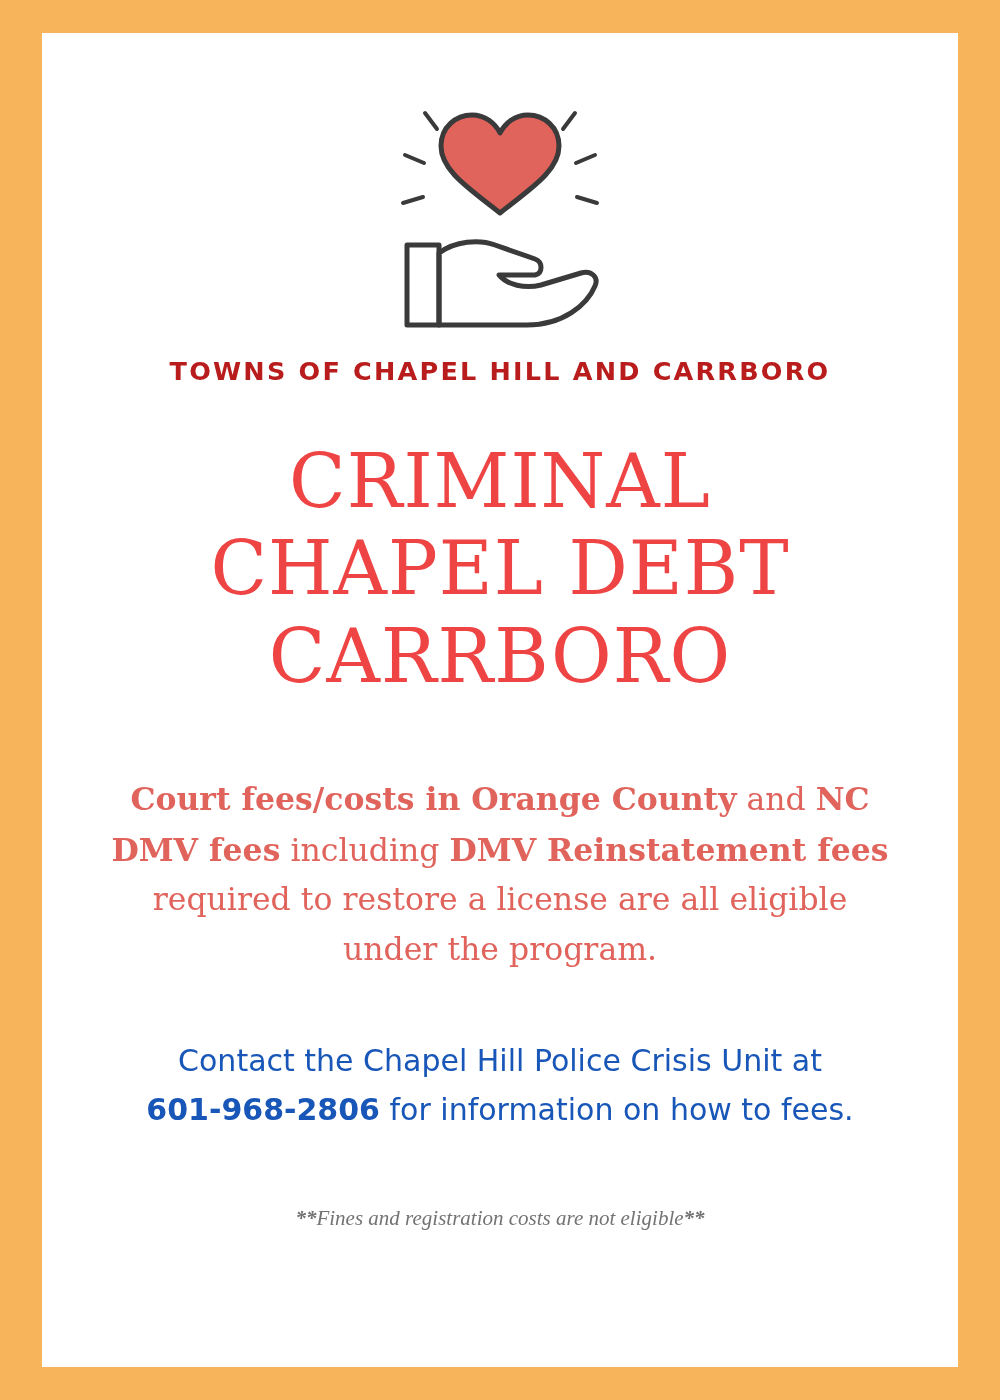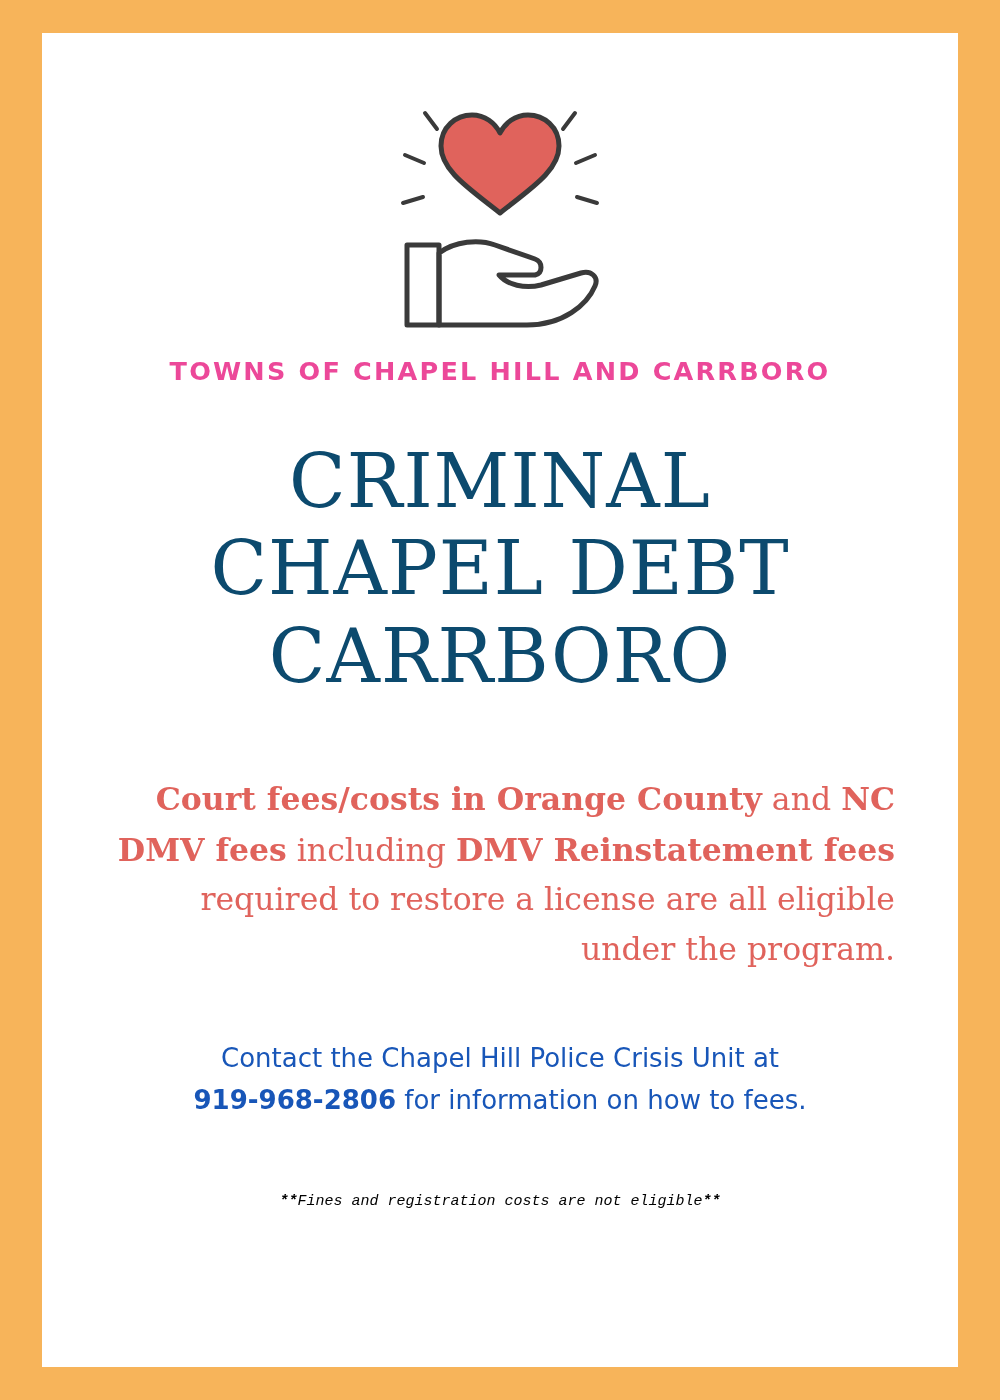--- a/index.html
+++ b/index.html
@@ -28,69 +28,69 @@
   .icon-wrap {
     margin-top: 55px;
     width: 260px;
     height: 250px;
     display: flex;
     align-items: center;
     justify-content: center;
   }
   .org-line {
     margin-top: 18px;
-    color: #ec4899;
+    color: #b91c1c;
     font-family: "DejaVu Sans", sans-serif;
     font-weight: bold;
     font-size: 25.5px;
     letter-spacing: 2.2px;
     text-align: center;
   }
   .title {
     margin-top: 52px;
-    color: #0c4a6e;
+    color: #ef4444;
     font-family: "DejaVu Serif", serif;
     font-weight: normal;
     font-size: 74px;
     line-height: 1.18;
     text-align: center;
     letter-spacing: 1px;
     width: 780px;
   }
   .body-text {
     margin-top: 74px;
     width: 790px;
     color: #E0635C;
     font-family: "DejaVu Serif", serif;
     font-size: 31.5px;
     line-height: 1.58;
-    text-align: right;
+    text-align: center;
   }
   .body-text b {
     font-weight: bold;
   }
   .contact {
     margin-top: 62px;
     width: 790px;
     color: #1856B8;
     font-family: "DejaVu Sans", sans-serif;
-    font-size: 26px;
+    font-size: 30px;
     line-height: 1.62;
     text-align: center;
   }
   .contact b {
     font-weight: bold;
   }
   .footnote {
     margin-top: 72px;
     width: 790px;
-    color: #000000;
-    font-family: Liberation Mono, monospace;
+    color: #737373;
+    font-family: Liberation Serif, serif;
     font-style: italic;
-    font-size: 15px;
+    font-size: 21px;
     text-align: center;
   }
   .footnote b {
     font-style: italic;
     font-weight: bold;
   }
 </style>
 </head>
 <body>
 
@@ -126,20 +126,20 @@
     <div>CHAPEL DEBT</div>
     <div>CARRBORO</div>
   </div>
 
   <div class="body-text">
     <b>Court fees/costs in Orange County</b><span> and </span><b>NC DMV fees</b><span> including </span><b>DMV Reinstatement fees</b><span> required to restore a license are all eligible under the program.</span>
   </div>
 
   <div class="contact">
     <span>Contact the Chapel Hill Police Crisis Unit at</span><br>
-    <b>919-968-2806</b><span> for information on how to fees.</span>
+    <b>601-968-2806</b><span> for information on how to fees.</span>
   </div>
 
   <div class="footnote">
     <b>**</b><span>Fines and registration costs are not eligible</span><b>**</b>
   </div>
 
 </div>
 
 </body></html>

